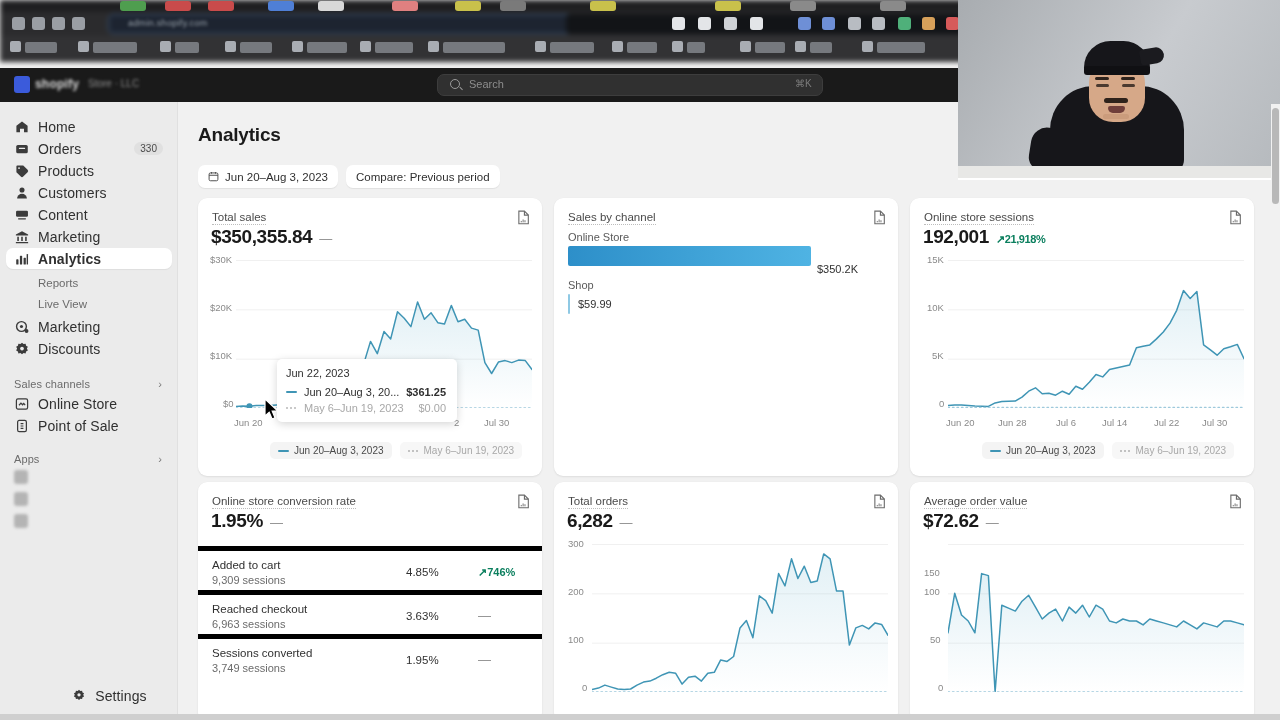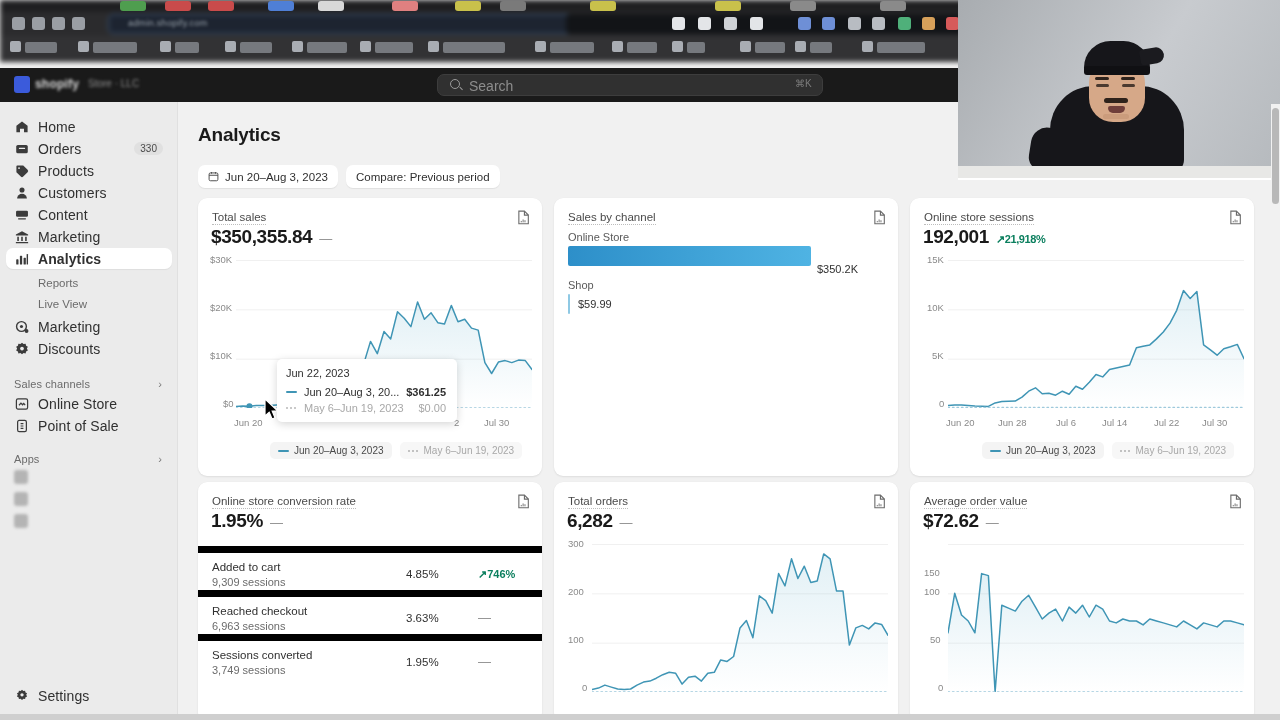--- a/index.html
+++ b/index.html
@@ -24,41 +24,41 @@
   .bm-ic { position:absolute; top:41px; width:11px; height:11px; border-radius:2px; background:#a9adb3; }
 
   
   .topbar { position:absolute; left:0; top:68px; width:1280px; height:34px; background:#1a1a1a; }
   .topbar-logo { position:absolute; left:14px; top:76px; width:16px; height:17px; border-radius:3px; background:#3b5bdb; }
   .topbar-brand { position:absolute; left:35px; top:77px; font-size:12px; font-weight:700; color:#d8d8d8; filter:blur(1.6px); letter-spacing:.2px; }
   .topbar-store { position:absolute; left:88px; top:78px; font-size:10px; color:#8f8f8f; filter:blur(1.5px); }
   .topbar-search { position:absolute; left:437px; top:74px; width:386px; height:22px; background:#303030; border:1px solid #3d3d3d; border-radius:7px; }
   .topbar-search-ic { position:absolute; left:450px; top:79px; width:10px; height:10px; border:1.4px solid #9a9a9a; border-radius:50%; }
   .topbar-search-ic:after { content:""; position:absolute; left:8px; top:8px; width:4px; height:1.4px; background:#9a9a9a; transform:rotate(45deg); }
-  .topbar-search-ph { position:absolute; left:469px; top:78px; font-size:14px; color:#8d8d8d; }
+  .topbar-search-ph { position:absolute; left:469px; top:78px; font-size:11px; color:#8d8d8d; }
   .topbar-kbd { position:absolute; left:795px; top:78px; font-size:10px; color:#7c7c7c; }
 
   
   .sidebar { position:absolute; left:0; top:102px; width:178px; height:618px; background:#ebebeb; border-right:1px solid #e0e0e0; }
   .nav-item { position:absolute; left:6px; width:166px; height:21px; border-radius:7px; display:flex; align-items:center; padding-left:8px; cursor:pointer; }
   .nav-item.active { background:#ffffff; box-shadow:0 1px 1px rgba(0,0,0,.06); }
   .nav-ic { width:15px; height:15px; margin-right:9px; display:flex; align-items:center; justify-content:center; flex:none; color:#3b3b3b; }
   .nav-ic svg { width:14px; height:14px; display:block; }
   .nav-lb { font-size:14px; color:#303030; letter-spacing:.1px; }
   .nav-item.active .nav-lb { font-weight:700; }
   .nav-badge { position:absolute; right:9px; top:4px; background:#e0e0e0; color:#4a4a4a; font-size:10px; padding:1px 6px; border-radius:8px; }
   .sub-item { position:absolute; left:6px; width:166px; height:18px; display:flex; align-items:flex-end; padding-left:32px; border-radius:7px; cursor:pointer; }
   .sub-lb { font-size:11.5px; color:#6b6b6b; }
   .sec-head { position:absolute; left:14px; display:flex; align-items:flex-end; width:158px; }
   .sec-lb { font-size:11px; color:#6b6b6b; letter-spacing:.1px; }
   .sec-chev { margin-left:auto; margin-right:10px; color:#7a7a7a; font-size:11px; }
   .app-row { position:absolute; left:14px; display:flex; align-items:center; }
   .app-sq { width:14px; height:14px; border-radius:3px; background:#b4b4b4; margin-right:9px; filter:blur(1.6px); }
   .app-nm { font-size:11.5px; color:#4d4d4d; filter:blur(2.4px); }
-  .settings-row { position:absolute; left:6px; bottom:14px; width:166px; height:21px; display:flex; align-items:center; padding-left:8px; border-radius:7px; cursor:pointer; }
+  .settings-row { position:absolute; left:22px; bottom:14px; width:166px; height:21px; display:flex; align-items:center; padding-left:8px; border-radius:7px; cursor:pointer;justify-content:center; }
 
   
   .main { position:absolute; left:178px; top:102px; width:1102px; height:618px; background:#f1f1f1; overflow:hidden; }
   .page-title { position:absolute; left:20px; top:22px; font-size:19px; font-weight:700; color:#1a1a1a; letter-spacing:-.2px; }
   .filters { position:absolute; left:20px; top:63px; display:flex; gap:8px; }
   .pill { height:23px; background:#fff; border-radius:7px; display:flex; align-items:center; padding:0 10px; font-size:11.5px; color:#303030; box-shadow:0 1px 1px rgba(0,0,0,.07); cursor:pointer; }
   .cal-ic { width:11px; height:11px; margin-right:6px; flex:none; }
 
   
   .card { position:absolute; background:#fff; border-radius:9px; box-shadow:0 1px 2px rgba(0,0,0,.08),0 0 1px rgba(0,0,0,.05); overflow:hidden; }
@@ -77,21 +77,21 @@
   .leg-line { width:11px; height:2px; background:#3f95b5; border-radius:1px; }
   .leg-dots { width:11px; height:2px; background:repeating-linear-gradient(90deg,#c2c2c2 0 2px,transparent 2px 4px); }
 
   
   .ch-lb { position:absolute; font-size:11px; color:#5a5a5a; }
   .ch-bar { position:absolute; height:20px; border-radius:2px; background:linear-gradient(90deg,#2d8fc9,#4fb3e3); }
   .ch-bar-sm { position:absolute; width:2px; height:20px; background:#8fc9e4; border-radius:1px; }
   .ch-val { position:absolute; font-size:11px; color:#303030; }
 
   
-  .conv-row { position:absolute; left:0; width:100%; height:44px; border-top:7px solid #000000; }
+  .conv-row { position:absolute; left:0; width:100%; height:44px; border-top:5px solid #000000; }
   .conv-nm { position:absolute; left:14px; top:8px; font-size:11.5px; color:#303030; }
   .conv-sub { position:absolute; left:14px; top:23px; font-size:11px; color:#6b6b6b; }
   .conv-pct { position:absolute; left:208px; top:15px; font-size:11.5px; color:#303030; }
   .conv-delta { position:absolute; left:280px; top:15px; font-size:11px; font-weight:700; color:#0b7f5e; }
   .conv-delta.none { color:#8a8a8a; font-weight:400; font-size:13px; top:13px; }
 
   
   .tooltip { position:absolute; background:#fff; border-radius:5px; box-shadow:0 2px 9px rgba(0,0,0,.17); padding:8px 11px 8px 9px; z-index:40; }
   .tt-date { font-size:11px; color:#303030; margin-bottom:7px; }
   .tt-row { display:flex; align-items:center; font-size:11px; margin-top:4px; }

